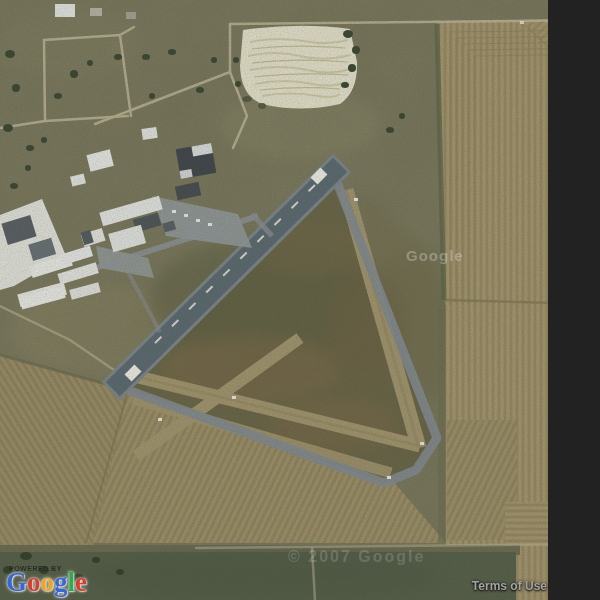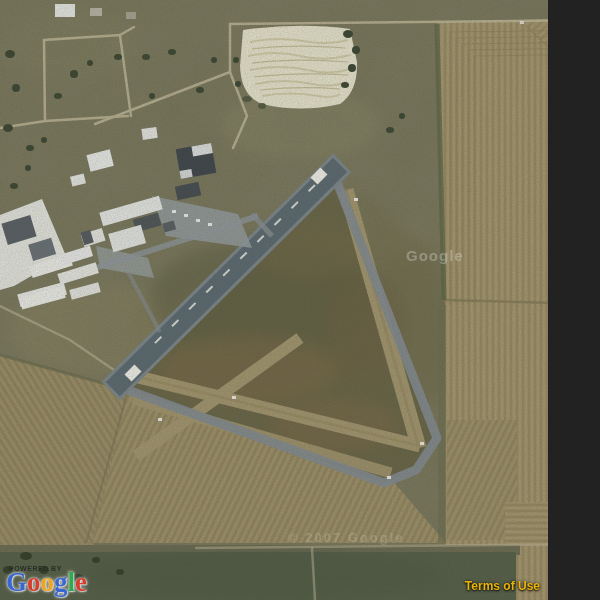--- a/index.html
+++ b/index.html
@@ -6,26 +6,26 @@
   .viewport{position:relative;width:548px;height:600px;overflow:hidden;
             font-family:"Liberation Sans",sans-serif;}
   .viewport svg{position:absolute;left:0;top:0;display:block;cursor:grab;}
   .attr-left{position:absolute;left:6px;bottom:4px;z-index:5;}
   .powered{font:bold 7px "Liberation Sans",sans-serif;color:#20241e;opacity:.8;
            letter-spacing:.5px;margin-left:3px;margin-bottom:-2px;}
   .glogo{font-family:"Liberation Serif",serif;font-weight:bold;font-size:27px;
          line-height:.95;cursor:pointer;}
   .glogo span{text-shadow:0 0 2px rgba(255,255,255,.95),0 0 4px rgba(255,255,255,.65),
               1px 1px 1px rgba(255,255,255,.5);}
-  .terms{position:absolute;right:8px;bottom:7px;z-index:5;color:#eab308;
+  .terms{position:absolute;right:1px;bottom:7px;z-index:5;color:#a3a3a3;
          font:bold 12px "Liberation Sans",sans-serif;cursor:pointer;
          text-shadow:0 1px 2px rgba(0,0,0,.9),0 0 3px rgba(0,0,0,.75);margin-left:8px;}
   .wm{position:absolute;color:#fff;font-weight:bold;pointer-events:none;z-index:4;}
   .wm-center{left:406px;top:247px;opacity:.27;font-size:15px;letter-spacing:1px;}
-  .wm-bottom{left:288px;top:530px;opacity:.15;font-size:13px;letter-spacing:2px;}
+  .wm-bottom{left:288px;top:548px;opacity:.15;font-size:16px;letter-spacing:2px;}
 </style>
 </head>
 <body>
 
 <div class="viewport">
 
 <svg width="600" height="600" viewBox="0 0 600 600" xmlns="http://www.w3.org/2000/svg">
   <defs>
     <pattern id="p0" width="6" height="6" patternUnits="userSpaceOnUse">
       <rect width="6" height="6" fill="#a3956d"></rect>

